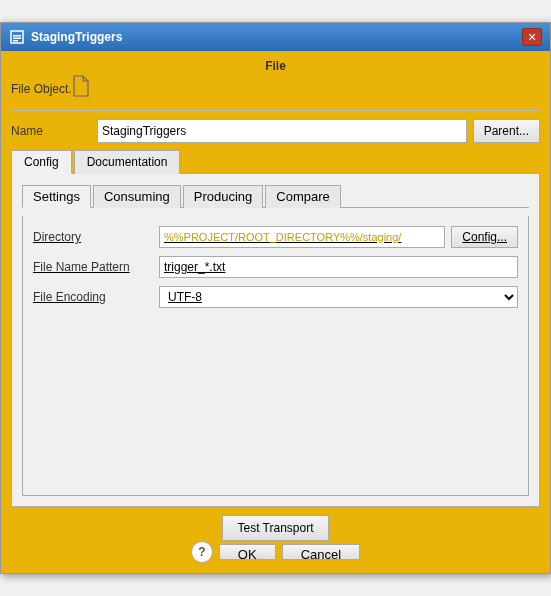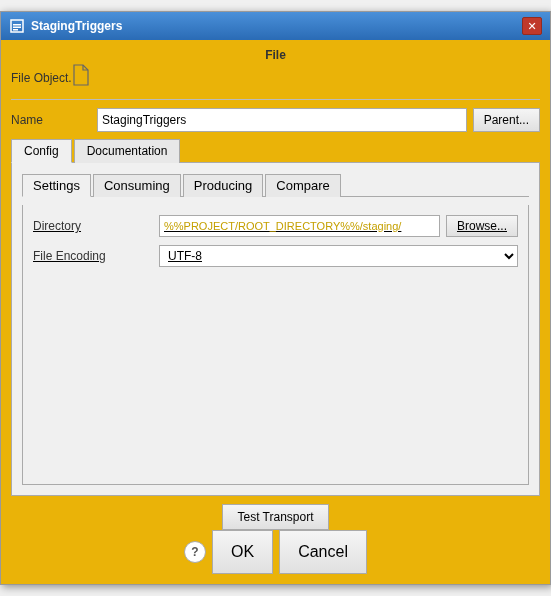--- a/index.html
+++ b/index.html
@@ -247,25 +247,25 @@
       display: flex;
       align-items: center;
       justify-content: center;
       font-size: 12px;
       font-weight: bold;
       color: #555;
       background: white;
       cursor: pointer;
     }
     .ok-button, .cancel-button {
-      height: 44px;
+      height: 16px;
       padding: 2px 18px;
       background: linear-gradient(to bottom, #f5f5f5, #e0e0e0);
       border: 1px solid #aaa;
-      font-size: 16px;
+      font-size: 13px;
       cursor: pointer;
       min-width: 55px;
     }
   </style>
 </head>
 <body>
 
 <div class="window">
 
   <div class="title-bar">
@@ -316,23 +316,27 @@
         <div class="inner-tab">Consuming</div>
         <div class="inner-tab">Producing</div>
         <div class="inner-tab">Compare</div>
       </div>
 
       <div class="settings-content">
 
         <div class="field-row">
           <span class="field-label">Directory</span>
           <input class="field-input directory-input" type="text" value="%%PROJECT/ROOT_DIRECTORY%%/staging/" style="">
-          <button class="browse-button">Browse...</button>
+          <button class="browse-button">Config...</button>
         </div>
 
+        <div class="field-row">
+          <span class="field-label">File Name Pattern</span>
+          <input class="field-input filename-input" type="text" value="trigger_*.txt" style="">
+        </div>
 
         <div class="field-row">
           <span class="field-label">File Encoding</span>
           <select class="encoding-select">
             <option>UTF-8</option>
             <option>UTF-16</option>
             <option>ISO-8859-1</option>
             <option>ASCII</option>
           </select>
         </div>

